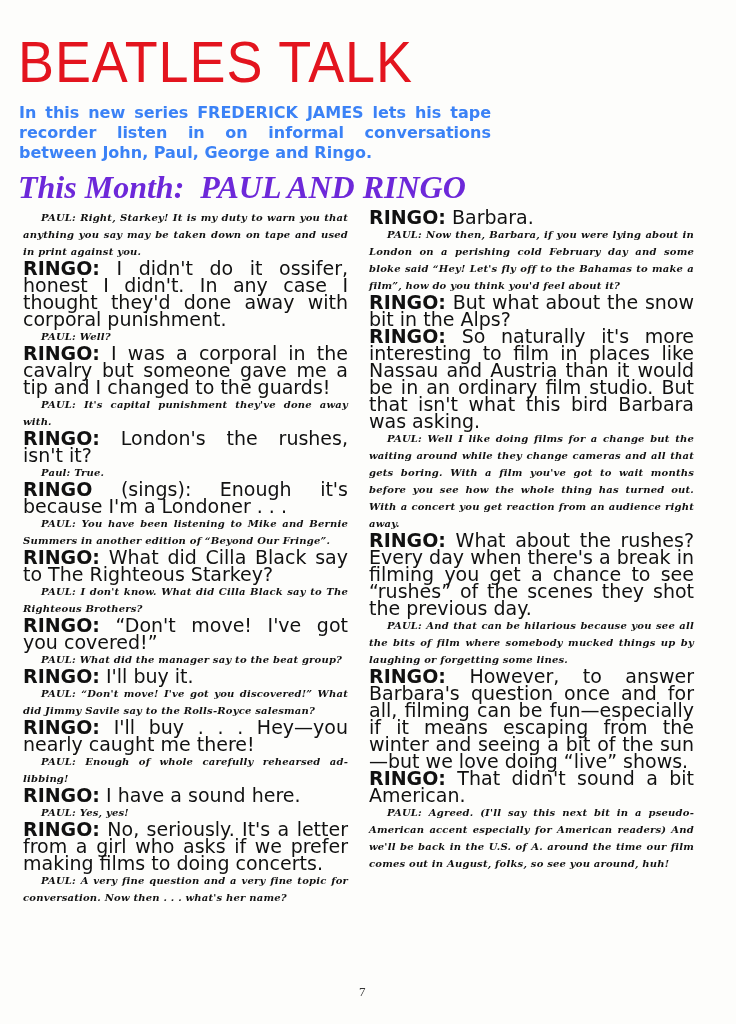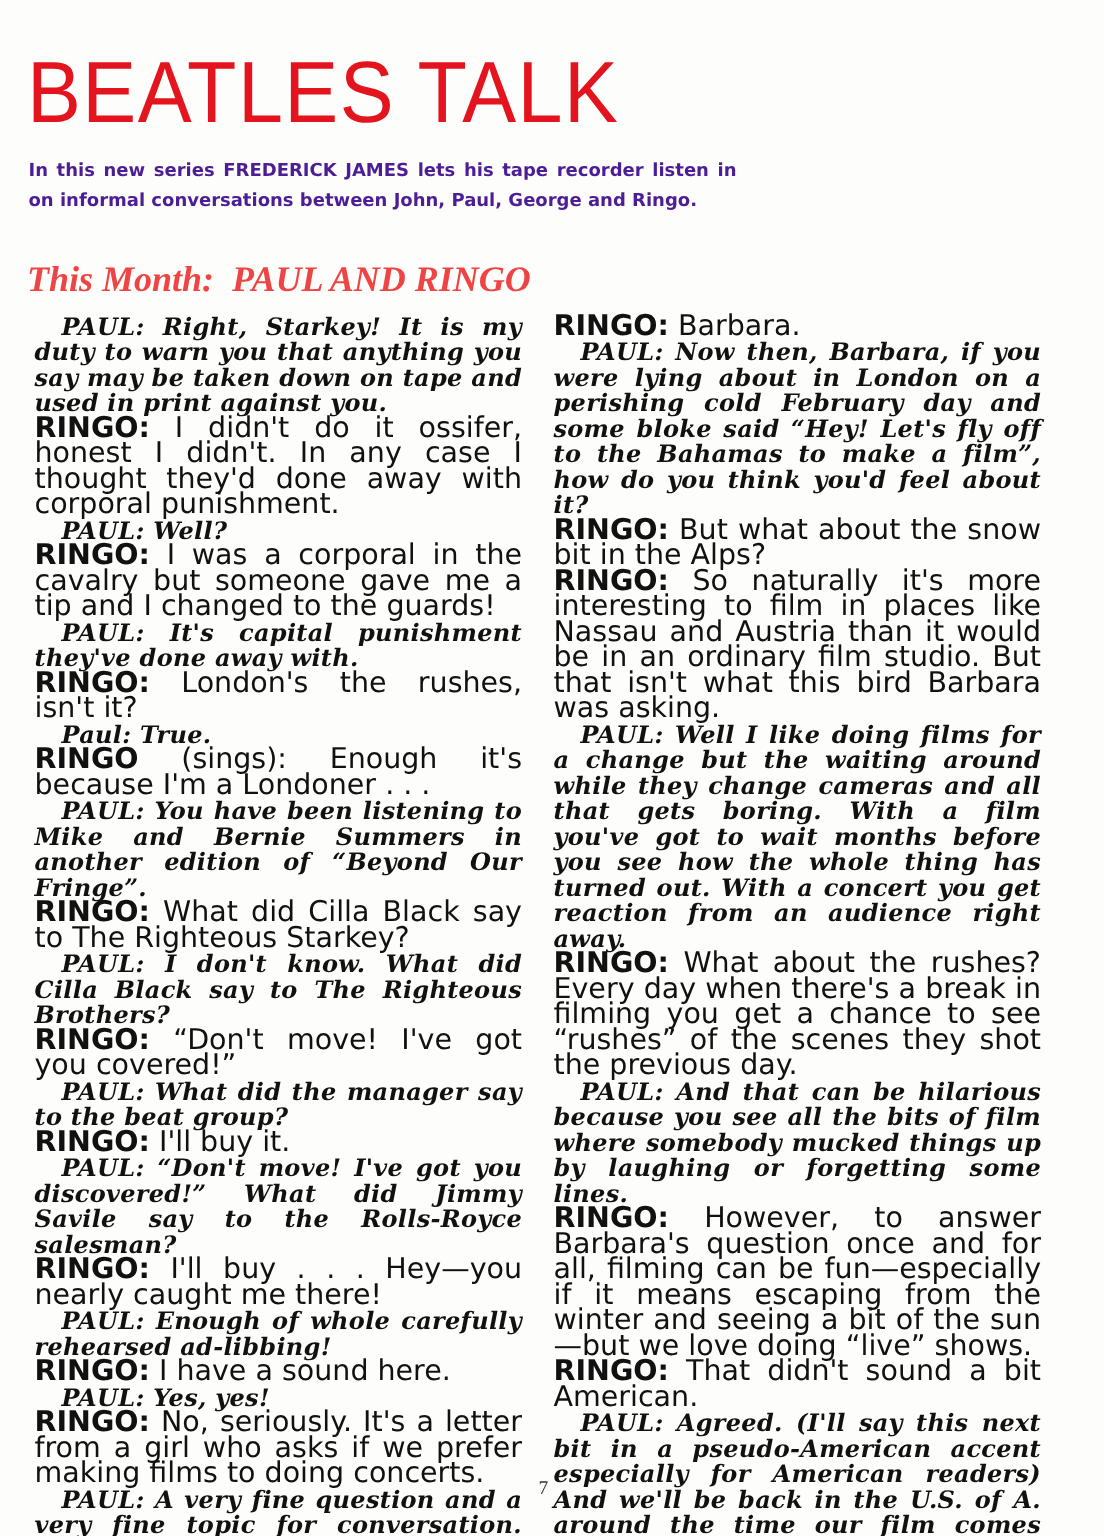--- a/index.html
+++ b/index.html
@@ -14,41 +14,41 @@
       font-family: "Liberation Sans", sans-serif;
       font-size: 58px; line-height: 64px;
       color: #e3141e;
       letter-spacing: 1px;
       transform: scaleX(0.93); transform-origin: left top;
       margin: 0; font-weight: normal;
     }
     .intro {
       position: absolute; left: 19px; top: 103px; width: 472px;
       font-family: "DejaVu Sans", sans-serif;
-      font-weight: bold; font-size: 12px; line-height: 20px;
+      font-weight: bold; font-size: 16px; line-height: 20px;
       text-align: justify; margin: 0;
-      color: #4c1d95;
+      color: #3b82f6;
     }
     .subtitle {
       position: absolute; left: 18px; top: 169px;
       font-family: "Liberation Serif", serif;
-      font-style: italic; font-size: 24px; line-height: 36px;
-      color: #ef4444; margin: 0; white-space: pre;
+      font-style: italic; font-size: 32px; line-height: 36px;
+      color: #6d28d9; margin: 0; white-space: pre;
     }
     .col {
       position: absolute; top: 209px; width: 325px;
       font-size: 13.4px; line-height: 17px;
     }
     .col.left { left: 23px; }
     .col.right { left: 369px; }
     .para { margin: 0; text-align: justify; }
     .para.paul {
       font-family: "DejaVu Serif", serif;
       font-style: italic; font-weight: bold;
-      font-size: 16px;
+      font-size: 10px;
       text-indent: 18px;
       letter-spacing: 0.2px;
     }
     .para.ringo {
       font-family: "DejaVu Sans", sans-serif;
       font-size: 19px;
     }
     .speaker-ringo { font-weight: bold; }
     .page-number {
       position: absolute; left: 359px; top: 984px;

